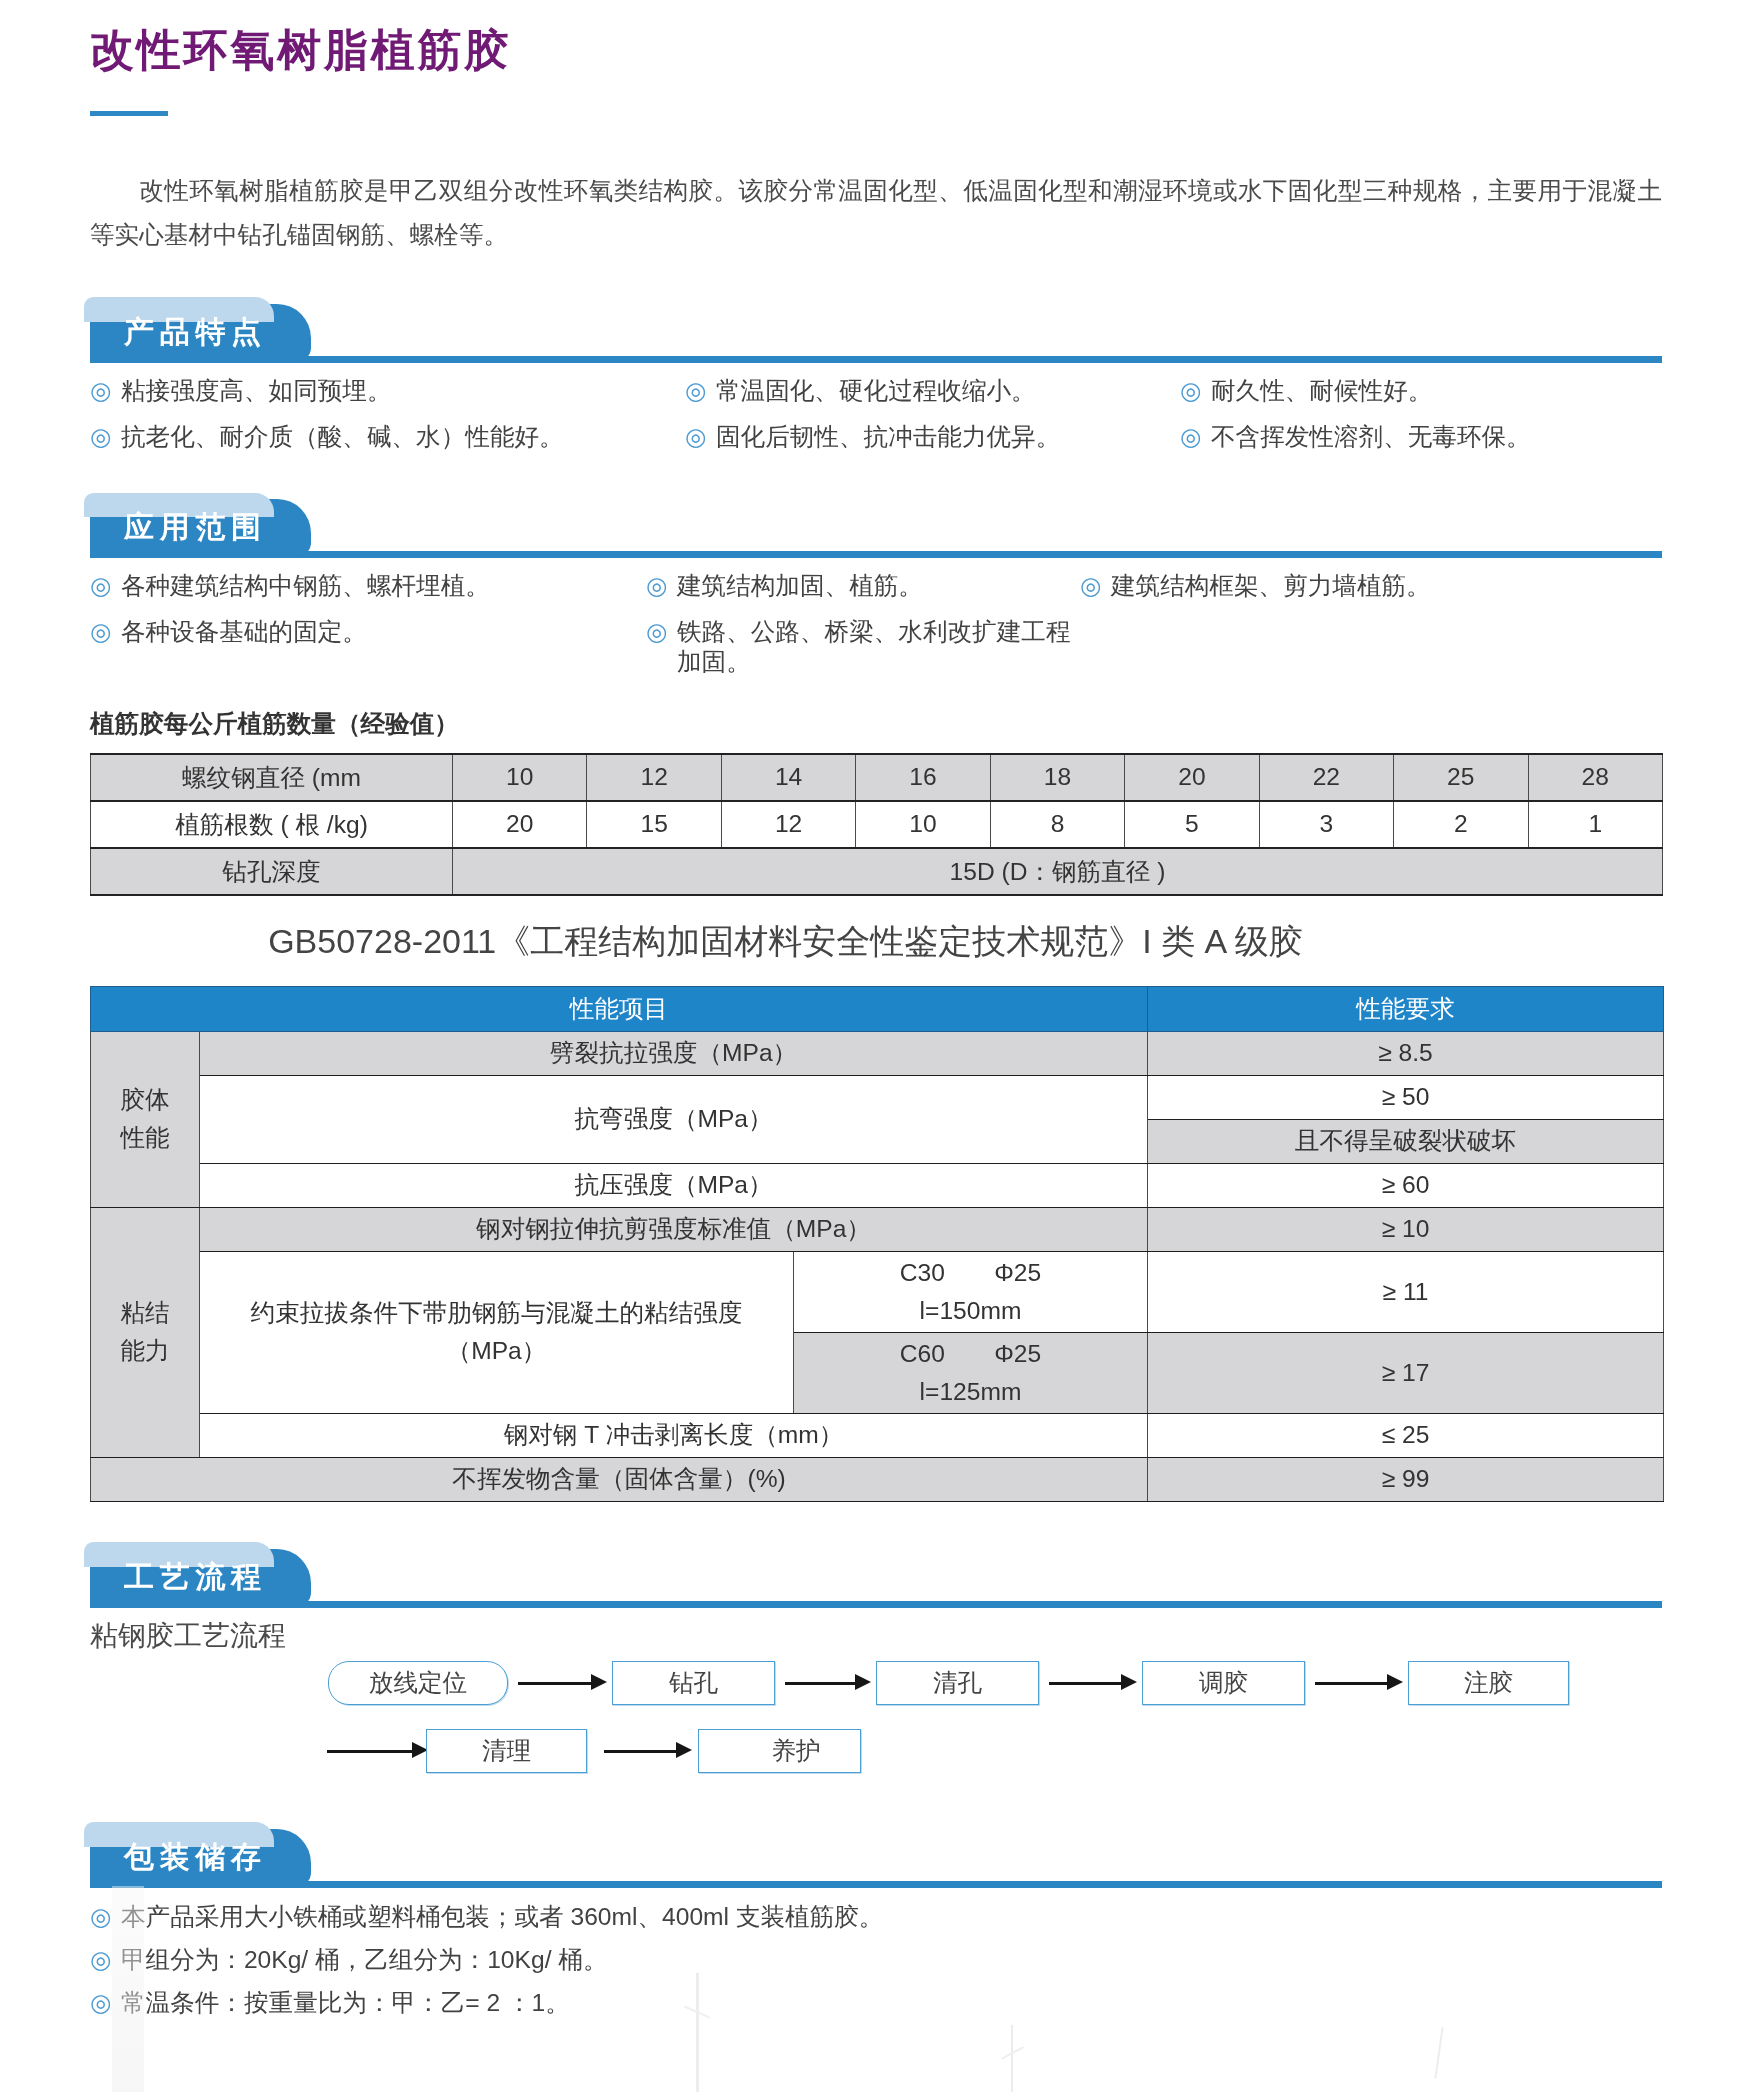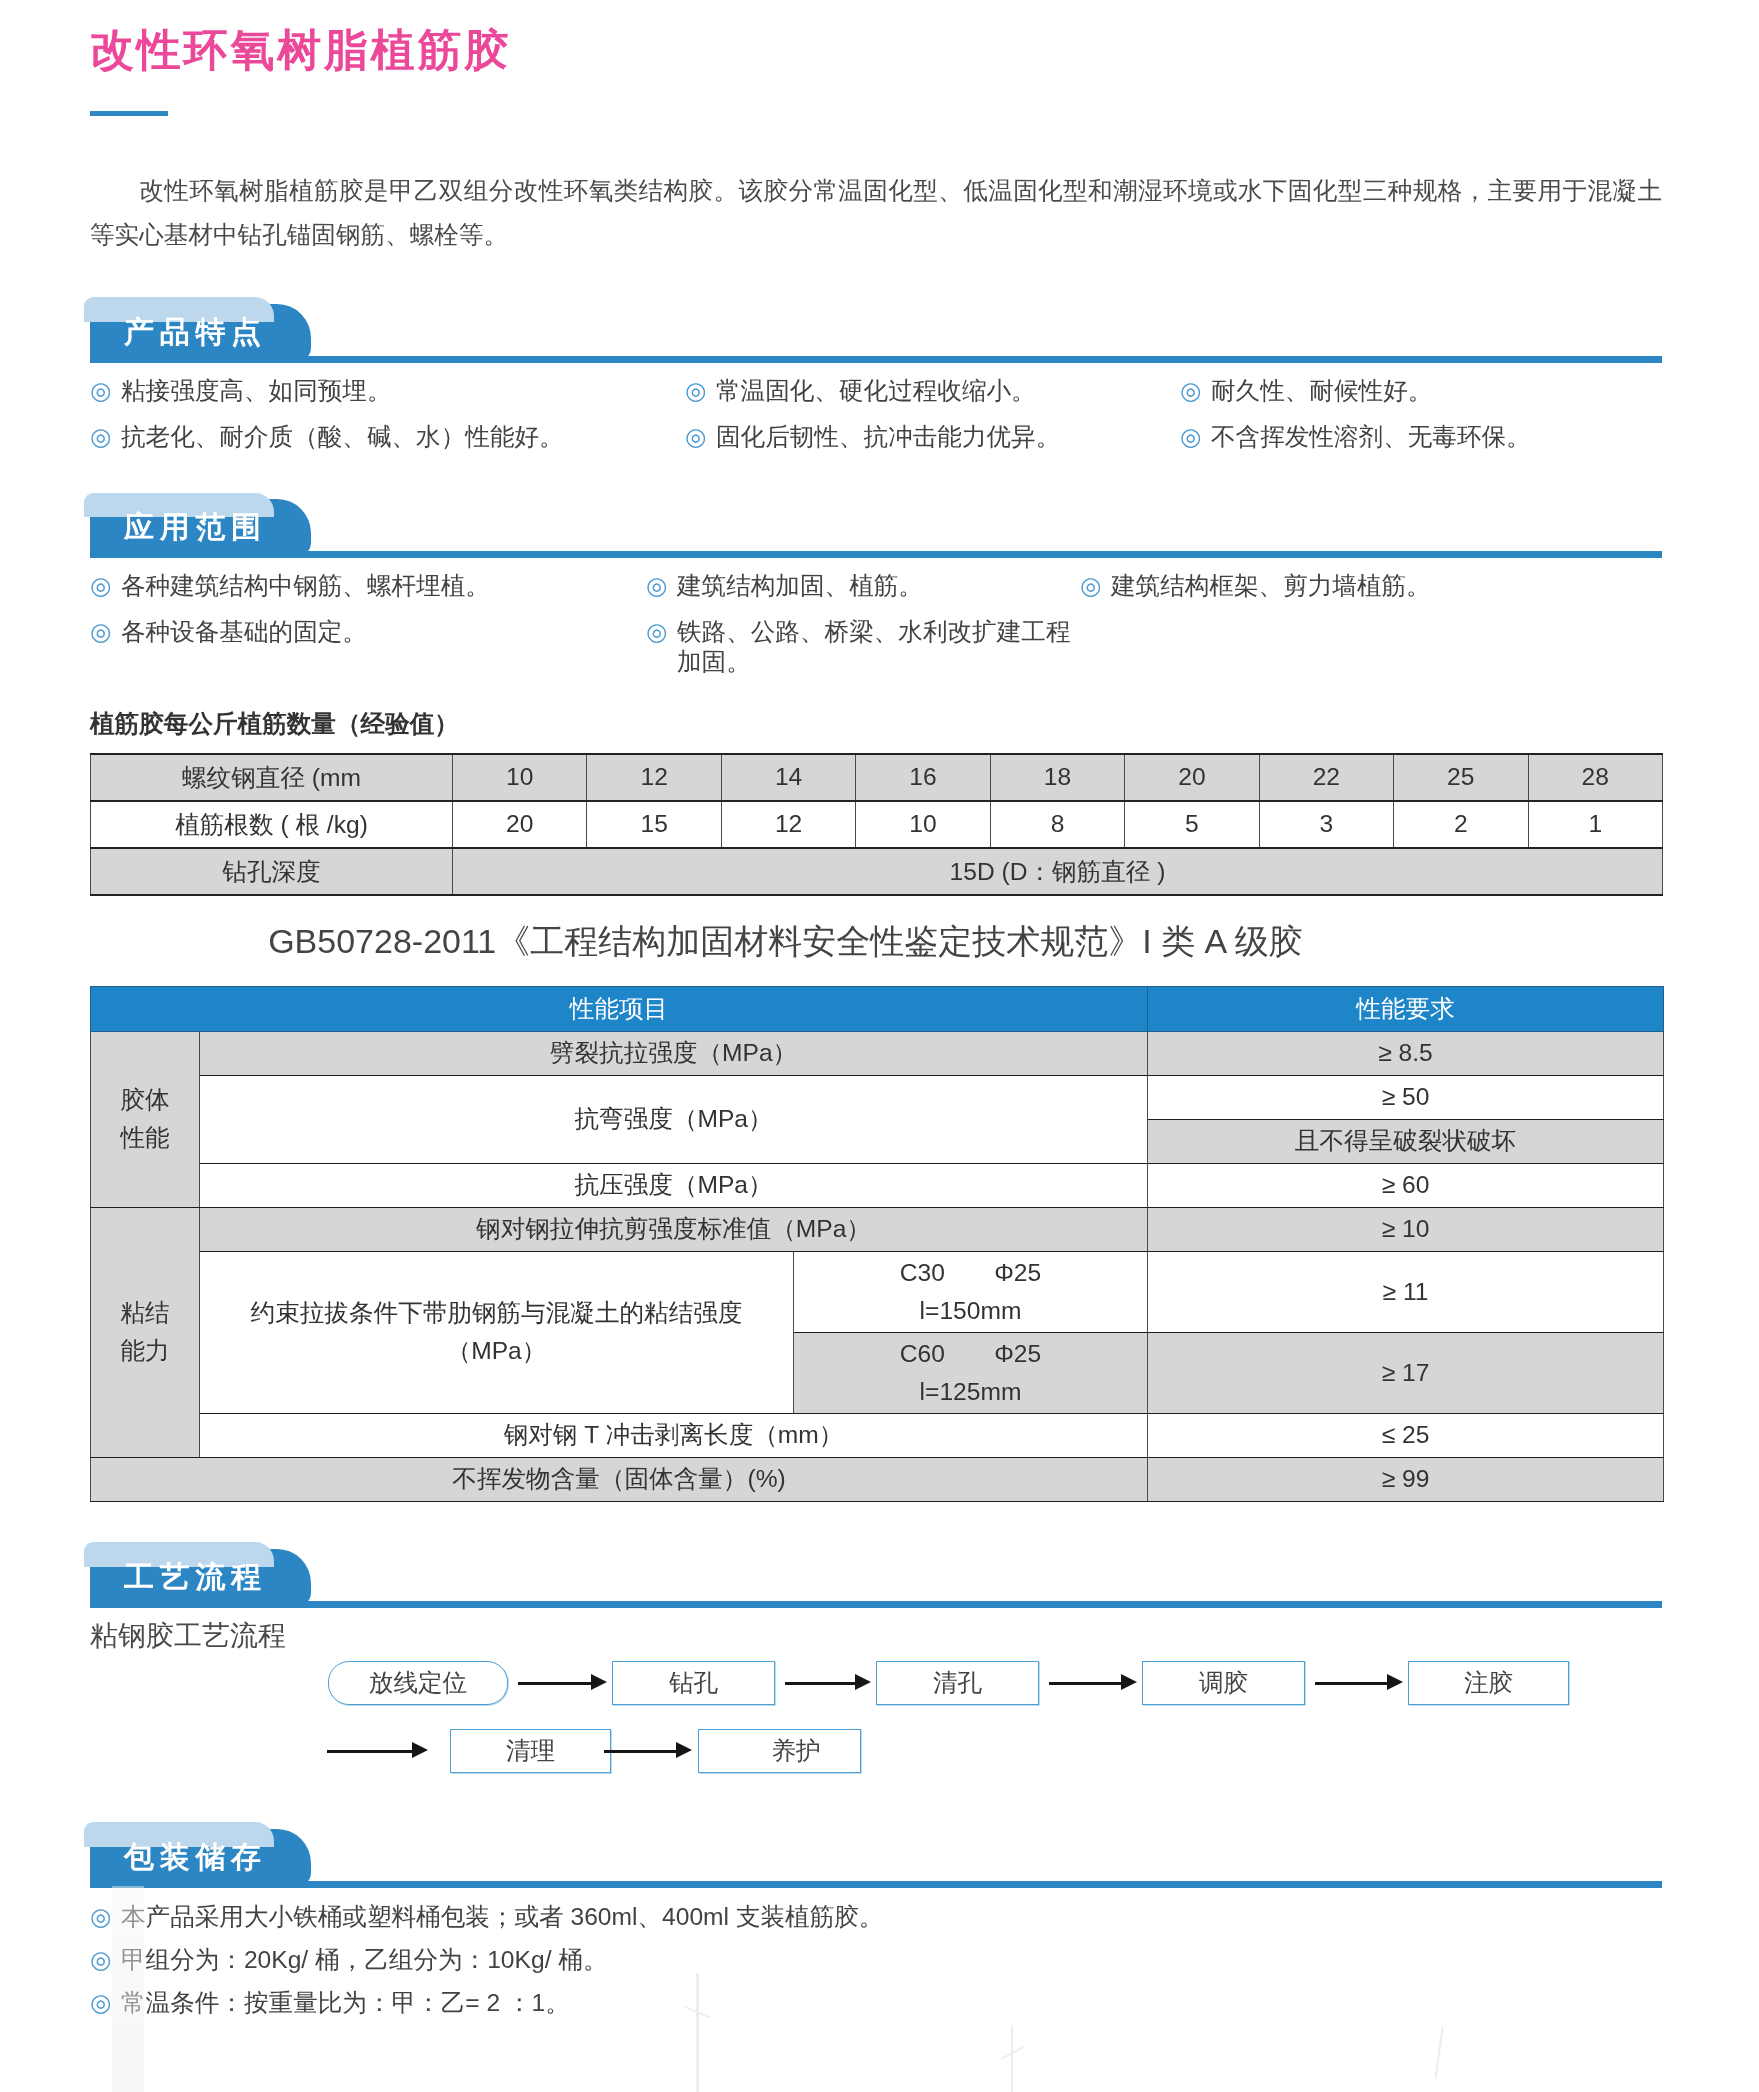--- a/index.html
+++ b/index.html
@@ -3,21 +3,21 @@
 <meta charset="utf-8">
 <style>
   * { box-sizing: border-box; }
   html,body { margin:0; padding:0; }
   body {
     width:1759px; height:2092px; background:#ffffff; position:relative; overflow:hidden;
     font-family:"Liberation Sans","DejaVu Sans",sans-serif; color:#3f3f3f;
   }
   .content { position:relative; width:1759px; padding:24.6px 97px 0 90px; }
 
-  .page-title { color:#ec4899; font-size:44px; font-weight:bold; letter-spacing:2.8px; margin:0; line-height:1.15; }
+  .page-title { color:#701a75; font-size:44px; font-weight:bold; letter-spacing:2.8px; margin:0; line-height:1.15; }
   .title-dash { width:78px; height:4.7px; background:#2e88c5; margin-top:36px; }
 
   .intro { margin-top:53px; font-size:24.6px; line-height:44px; text-indent:2em; color:#4a4a4a; text-align:justify; }
 
   
   .sec-head { position:relative; height:66px; margin-top:40px; }
   .sec-bar  { position:absolute; left:0; right:0; bottom:0; height:6.6px; background:#2c86c4; }
   .sec-tab  {
     position:absolute; left:0; bottom:1.9px; height:57px; padding:0 44px 0 34px;
     background:#2c86c4; color:#fff; font-size:30px; font-weight:bold; letter-spacing:5.7px;
@@ -278,21 +278,21 @@
     <div class="farrow" style="left:428px; top:21px; width:74px;"></div>
     <div class="fbox" style="left:522px; top:0; width:163px;">钻孔</div>
     <div class="farrow" style="left:695px; top:21px; width:71px;"></div>
     <div class="fbox" style="left:786px; top:0; width:163px;">清孔</div>
     <div class="farrow" style="left:959px; top:21px; width:73px;"></div>
     <div class="fbox" style="left:1052px; top:0; width:163px;">调胶</div>
     <div class="farrow" style="left:1225px; top:21px; width:73px;"></div>
     <div class="fbox" style="left:1318px; top:0; width:161px;">注胶</div>
 
     <div class="farrow" style="left:237px; top:89px; width:86px;"></div>
-    <div class="fbox" style="left:360px; top:68px; width:161px;">清理</div>
+    <div class="fbox" style="left:336px; top:68px; width:161px;">清理</div>
     <div class="farrow" style="left:514px; top:89px; width:73px;"></div>
     <div class="fbox" style="left:608px; top:68px; width:163px;padding-left:33px;">养护</div>
   </div>
 
   <div class="sec-head">
     <div class="sec-bar"></div>
     <div class="sec-tab">
       <span>包装储存</span>
     </div>
   </div>

